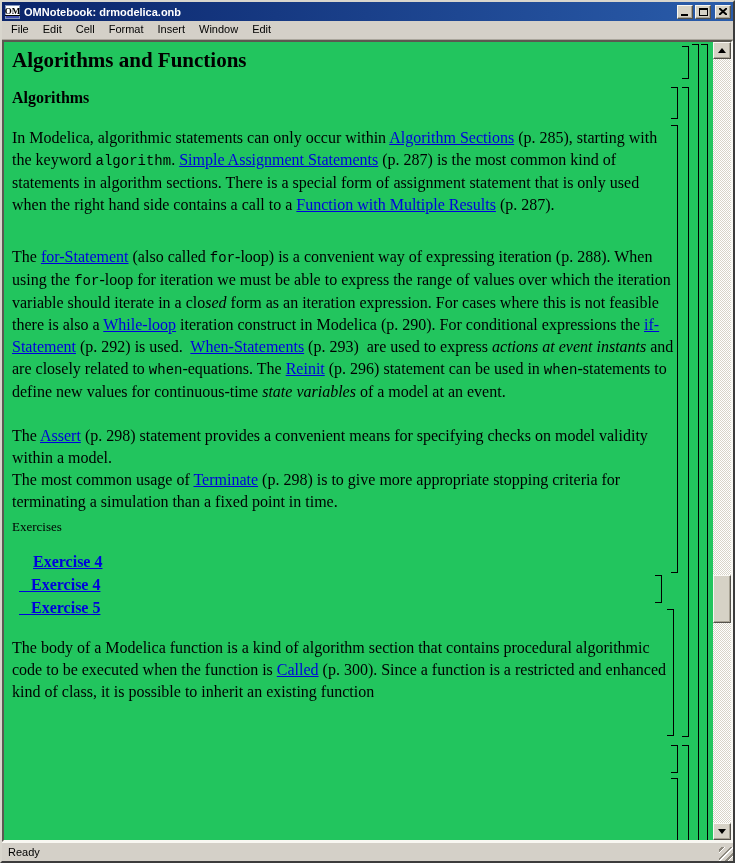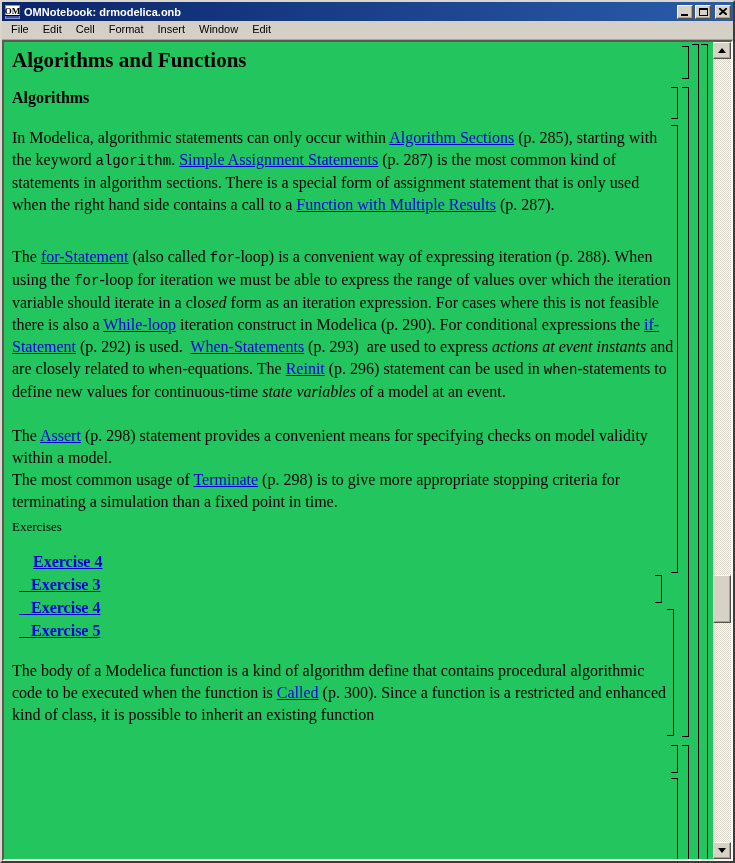--- a/index.html
+++ b/index.html
@@ -121,24 +121,23 @@
 
   <div class="frame">
     <div class="nbtext" id="nbtext">
         <div class="nb-title" id="blk-0">Algorithms and Functions</div>
         <div class="nb-heading" id="blk-1">Algorithms</div>
         <p class="nb-para" id="blk-2"><span>In Modelica, algorithmic statements can only occur within </span><a href="#" class="link">Algorithm Sections</a><span> (p. 285), starting with the keyword </span><span class="code">algorithm</span><span>. </span><a href="#" class="link">Simple Assignment Statements</a><span> (p. 287) is the most common kind of statements in algorithm sections. There is a special form of assignment statement that is only used when the right hand side contains a call to a </span><a href="#" class="link">Function with Multiple Results</a><span> (p. 287).</span></p>
         <p class="nb-para" id="blk-3"><span>The </span><a href="#" class="link">for-Statement</a><span> (also called </span><span class="code">for</span><span>-loop) is a convenient way of expressing iteration (p. 288). When using the </span><span class="code">for</span><span>-loop for iteration we must be able to express the range of values over which the iteration variable should iterate in a clo</span><span class="italic">sed</span><span> form as an iteration expression. For cases where this is not feasible there is also a </span><a href="#" class="link">While-loop</a><span> iteration construct in Modelica (p. 290). For conditional expressions the </span><a href="#" class="link">if-Statement</a><span> (p. 292) is used.&nbsp; </span><a href="#" class="link">When-Statements</a><span> (p. 293)&nbsp; are used to express </span><span class="italic">actions at event instants</span><span> and are closely related to </span><span class="code">when</span><span>-equations. The </span><a href="#" class="link">Reinit</a><span> (p. 296) statement can be used in </span><span class="code">when</span><span>-statements to define new values for continuous-time </span><span class="italic">state variables</span><span> of a model at an event.</span></p>
         <p class="nb-para" id="blk-4"><span>The </span><a href="#" class="link">Assert</a><span> (p. 298) statement provides a convenient means for specifying checks on model validity within a model.</span><br><span>The most common usage of </span><a href="#" class="link">Terminate</a><span> (p. 298) is to give more appropriate stopping criteria for terminating a simulation than a fixed point in time.</span></p>
         <div class="nb-label" id="blk-5">Exercises</div>
         <div class="nb-ex" id="blk-6"><a href="#" class="exlink">Exercise 4</a></div>
-        <div class="nb-ex" id="blk-8"><a href="#" class="exlink lead">&nbsp;&nbsp;&nbsp;Exercise 3</a></div>
         <div class="nb-ex" id="blk-9"><a href="#" class="exlink lead">&nbsp;&nbsp;&nbsp;Exercise 4</a></div>
         <div class="nb-ex" id="blk-10"><a href="#" class="exlink lead">&nbsp;&nbsp;&nbsp;Exercise 5</a></div>
-        <p class="nb-para" id="blk-12"><span>The body of a Modelica function is a kind of algorithm define that contains procedural algorithmic code to be executed when the function is </span><a href="#" class="link">Called</a><span> (p. 300). Since a function is a restricted and enhanced kind of class, it is possible to inherit an existing function</span></p>
+        <p class="nb-para" id="blk-12"><span>The body of a Modelica function is a kind of algorithm section that contains procedural algorithmic code to be executed when the function is </span><a href="#" class="link">Called</a><span> (p. 300). Since a function is a restricted and enhanced kind of class, it is possible to inherit an existing function</span></p>
       </div>
 
     <div class="bracket tt tb" style="left:678px; top:4px;   height:33px;"></div>
     <div class="bracket tt tb" style="left:667px; top:45px;  height:32px;"></div>
     <div class="bracket tt tb" style="left:667px; top:83px;  height:448px;"></div>
     <div class="bracket tt tb" style="left:678px; top:45px;  height:650px;"></div>
     <div class="bracket tt tb" style="left:651px; top:533px; height:28px;"></div>
     <div class="bracket tt tb" style="left:663px; top:567px; height:127px;"></div>
     <div class="bracket tt tb" style="left:667px; top:703px; height:28px;"></div>
     <div class="bracket tt" style="left:667px; top:736px; bottom:0;"></div>
@@ -152,14 +151,18 @@
       </div>
       <div class="strack">
         <div class="sthumb"></div>
       </div>
       <div class="sbtn">
         <span class="arr-down"></span>
       </div>
     </div>
   </div>
 
+  <div class="statusbar">
+    <span>Ready</span>
+    <div class="grip"></div>
+  </div>
 
 </div>
 
 </body></html>

